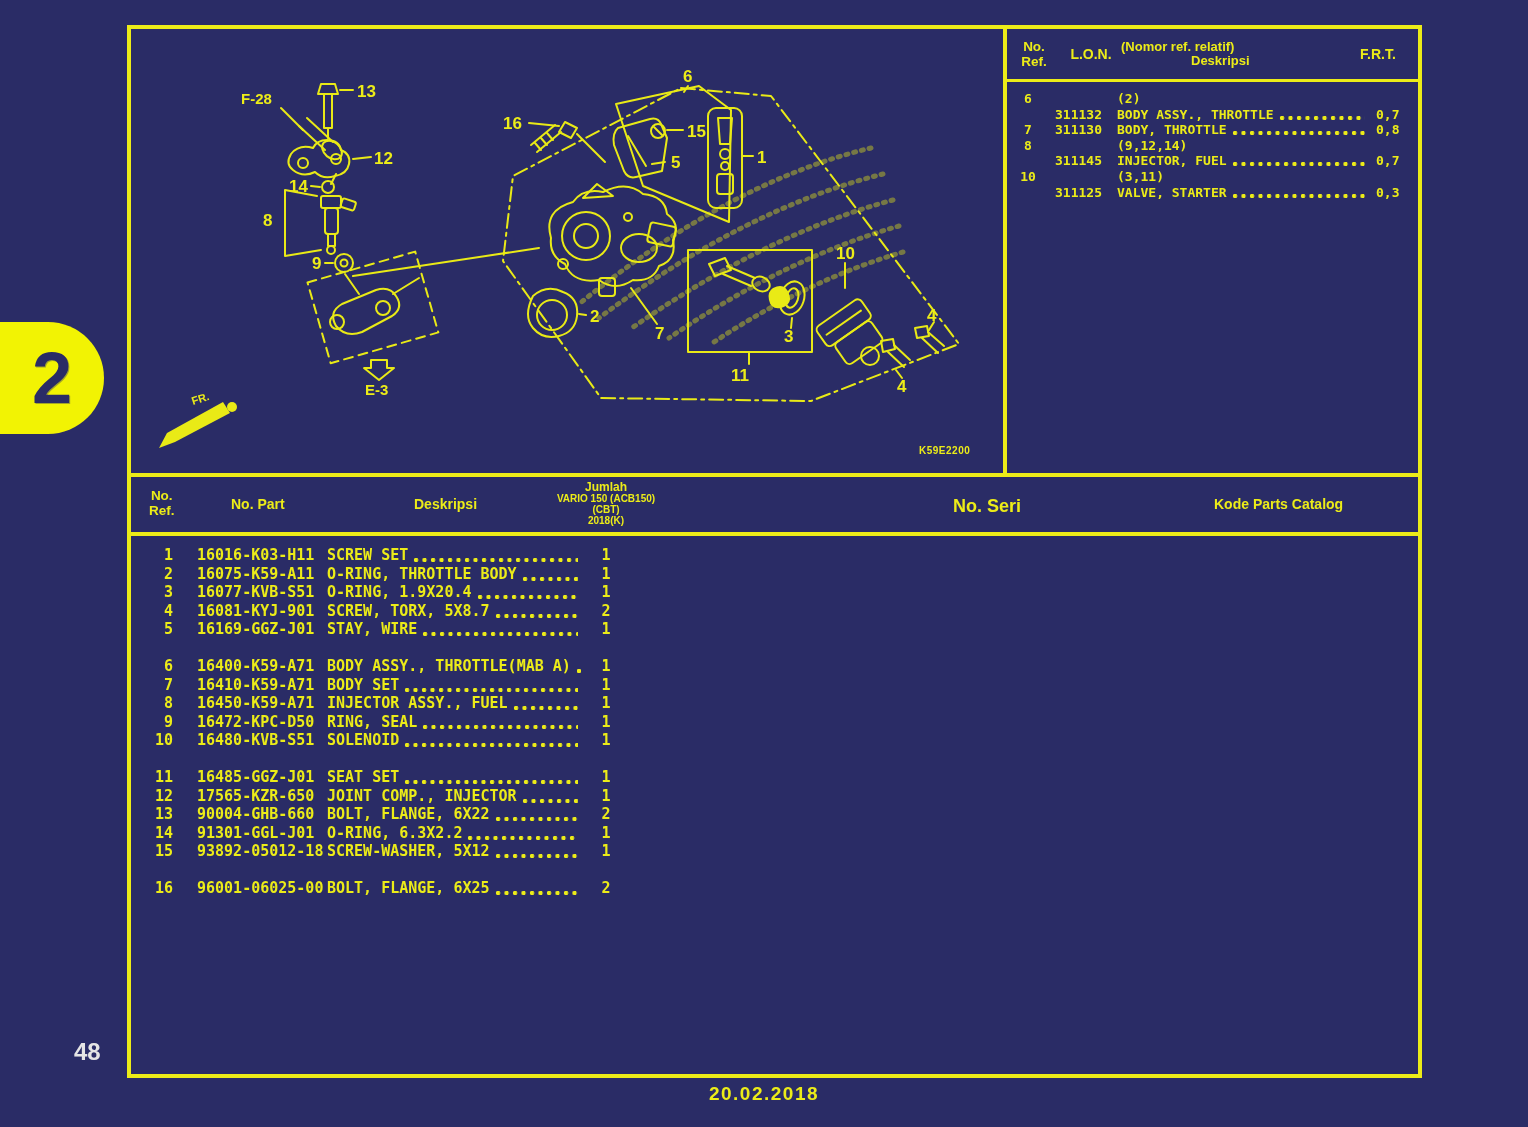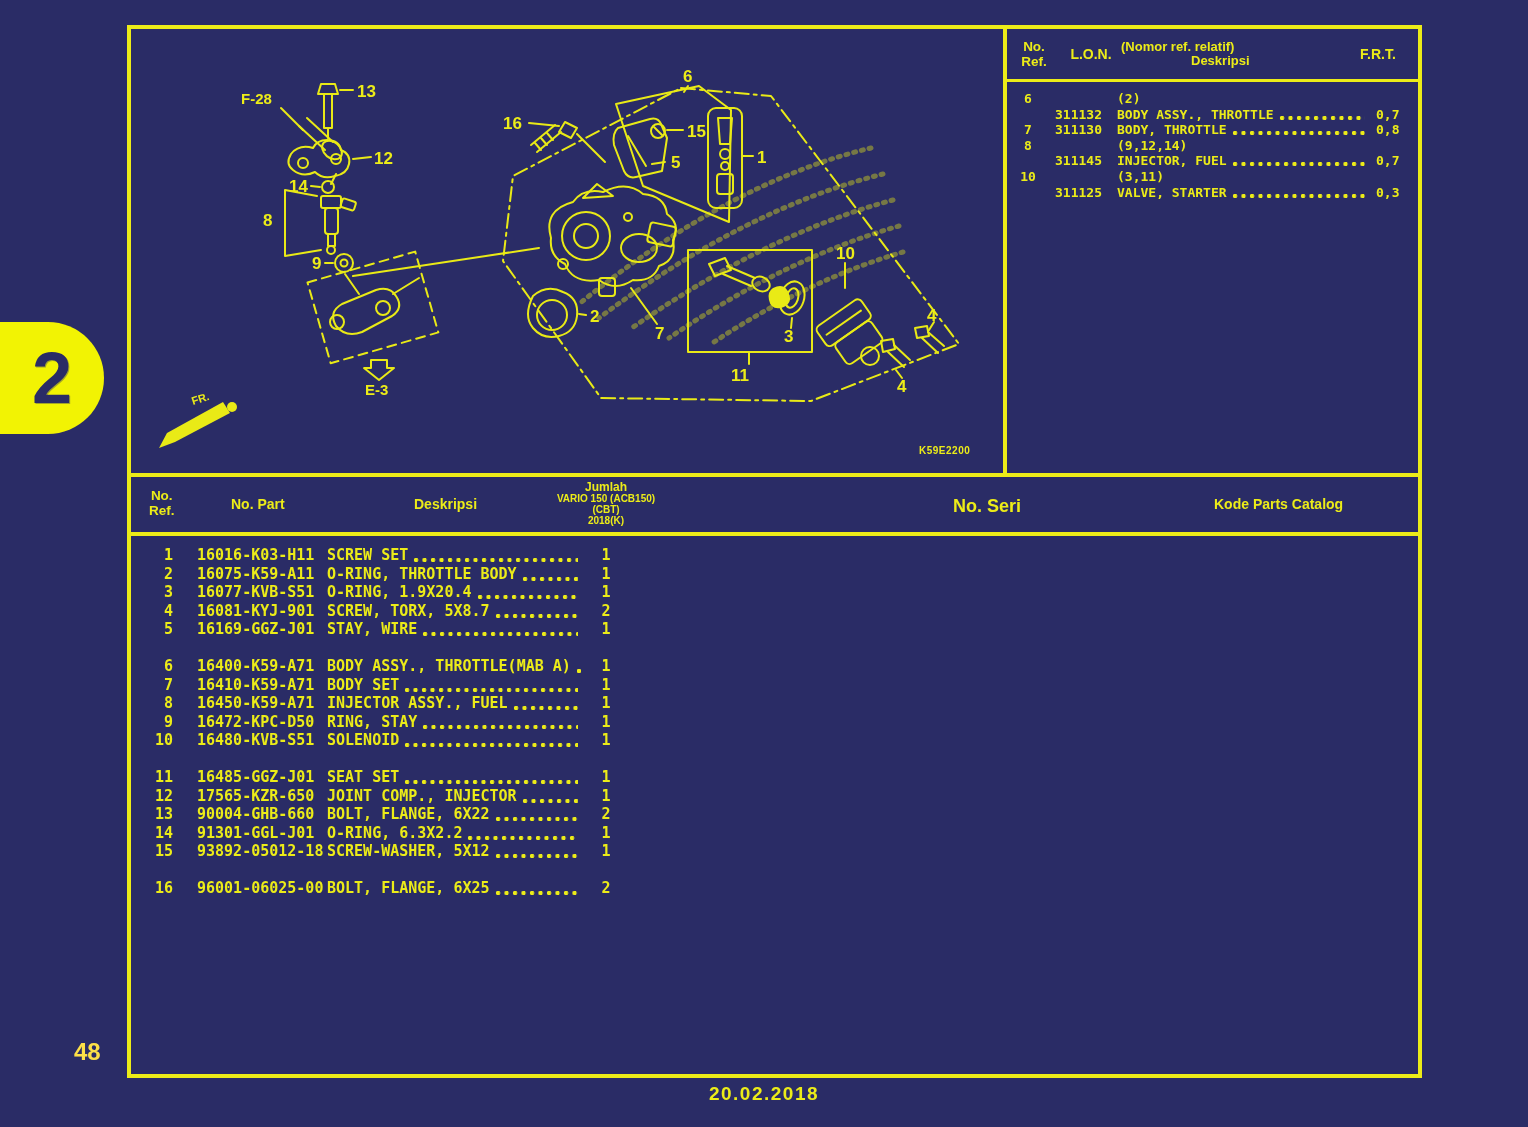--- a/index.html
+++ b/index.html
@@ -72,21 +72,21 @@
   .ph-kode{left:1083px;top:19px;font-size:14px;}
   .pt-body{padding-top:10px;font-family:"DejaVu Sans Mono",monospace;font-weight:bold;font-size:15px;color:#ecec18;}
   .pt-group{margin-bottom:18px;}
   .pt-row{display:flex;height:18.6px;align-items:baseline;}
   .p-ref{width:42px;text-align:right;}
   .p-part{width:130px;margin-left:24px;white-space:pre;}
   .p-descwrap{width:256px;display:flex;align-items:center;min-width:0;}
   .p-desc{white-space:pre;}
   .p-qty{width:46px;text-align:center;}
   
-  .page-num{position:absolute;left:74px;top:1038px;font-size:24px;font-weight:bold;color:#fde047;}
+  .page-num{position:absolute;left:74px;top:1038px;font-size:24px;font-weight:bold;color:#e5e5e5;}
   .date{
     position:absolute;left:0;top:1083px;width:1528px;box-sizing:border-box;
     text-align:center;font-size:19px;font-weight:bold;color:#ecec18;letter-spacing:1.5px;
   }
 </style>
 </head>
 <body>
 
 <div>
 
@@ -464,21 +464,21 @@
             <span class="p-descwrap">
               <span class="p-desc">INJECTOR ASSY., FUEL</span>
               <span class="leader"></span>
             </span>
             <span class="p-qty">1</span>
           </div>
           <div class="pt-row">
             <span class="p-ref">9</span>
             <span class="p-part">16472-KPC-D50</span>
             <span class="p-descwrap">
-              <span class="p-desc">RING, STAY</span>
+              <span class="p-desc">RING, SEAL</span>
               <span class="leader"></span>
             </span>
             <span class="p-qty">1</span>
           </div>
           <div class="pt-row">
             <span class="p-ref">10</span>
             <span class="p-part">16480-KVB-S51</span>
             <span class="p-descwrap">
               <span class="p-desc">SOLENOID</span>
               <span class="leader"></span>

